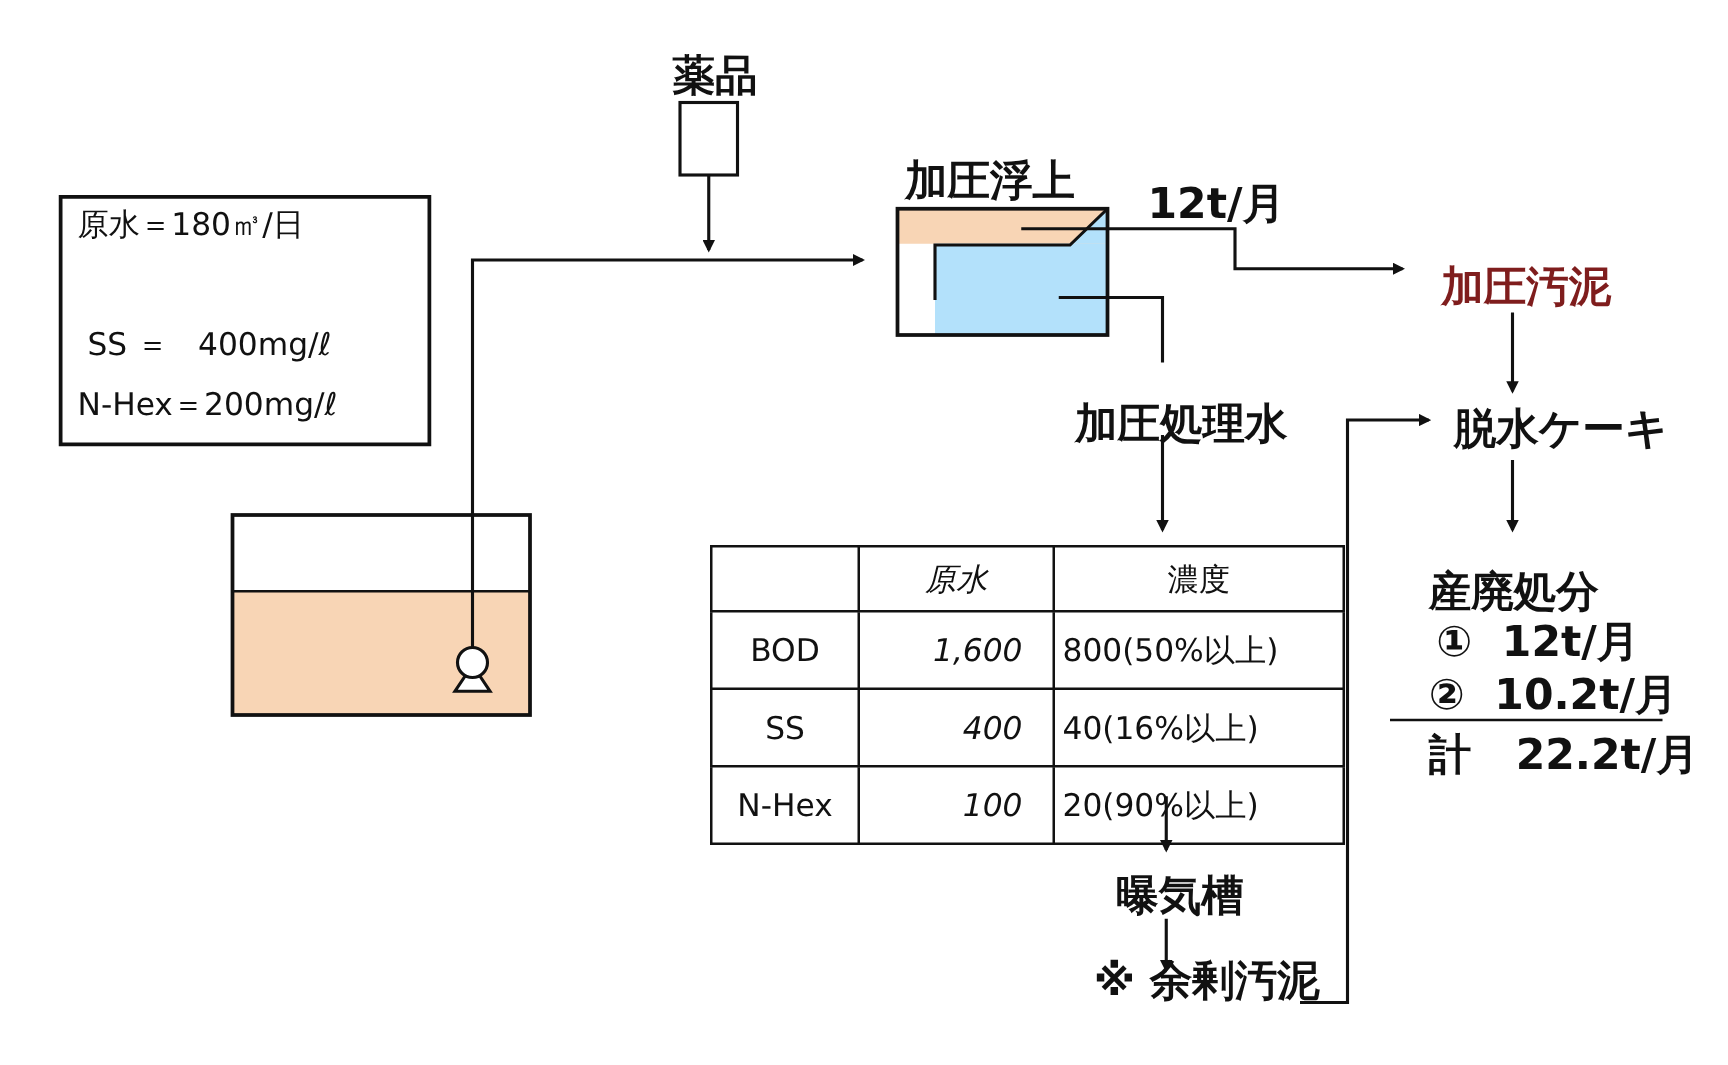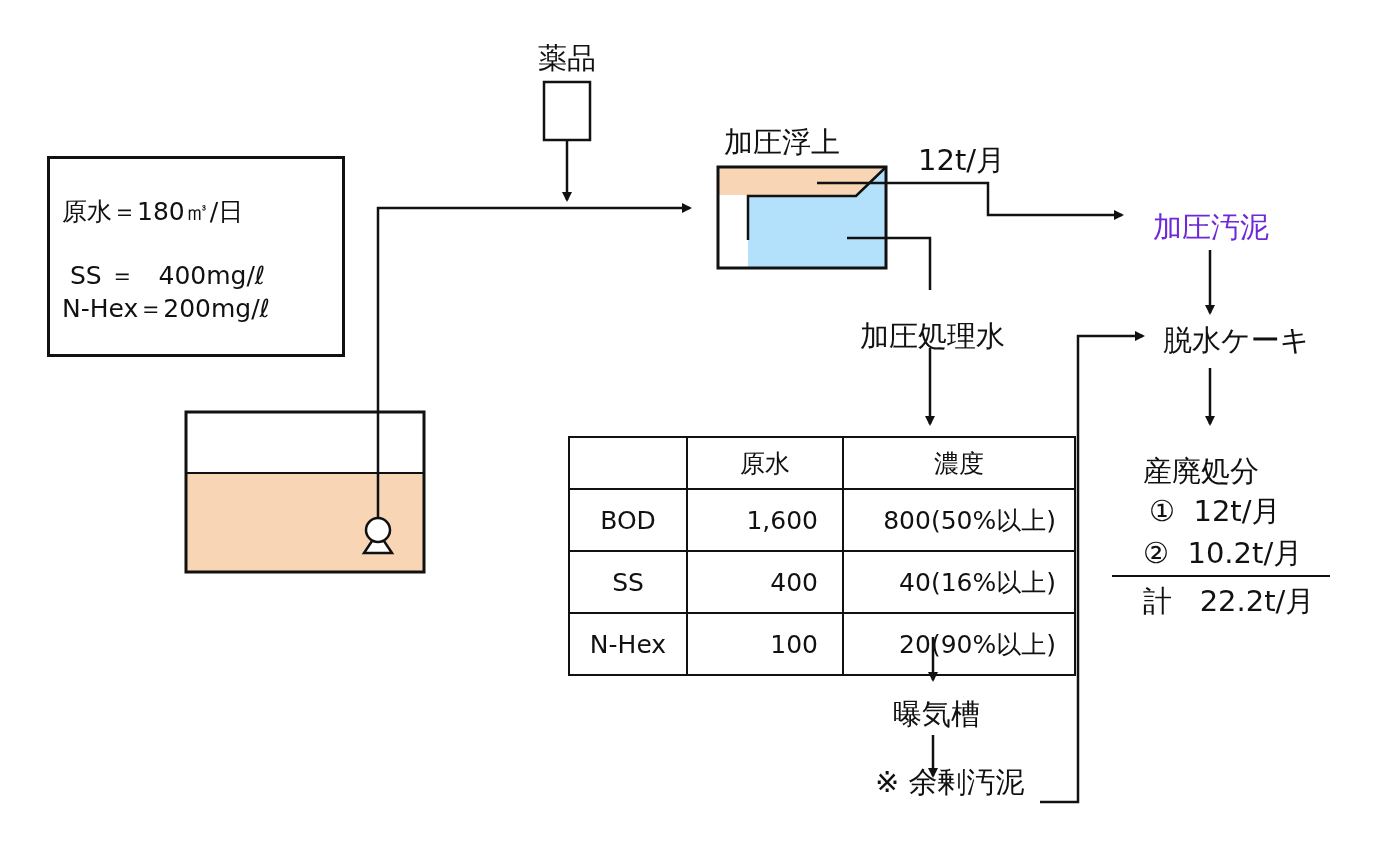--- a/index.html
+++ b/index.html
@@ -1,28 +1,28 @@
 <!DOCTYPE html>
 <html><head>
 <meta charset="utf-8">
 <style>
   html, body { margin:0; padding:0; background:#ffffff; }
   body { width:1382px; height:852px; position:relative; overflow:hidden;
          font-family:"DejaVu Sans", "Liberation Sans", sans-serif; color:#111; }
-  .lbl { position:absolute; font-size:29px; white-space:nowrap; line-height:1; }
+  .lbl { position:absolute; font-size:34px; white-space:nowrap; line-height:1;font-weight:bold; }
   svg.lines { position:absolute; left:0; top:0; }
   .spec-box { position:absolute; left:47px; top:156px; width:298px; height:201px;
               border:3px solid #111; box-sizing:border-box; }
   .spec-line { position:absolute; left:12px; font-size:25px; white-space:nowrap; line-height:1; }
   table.res { position:absolute; left:568px; top:436px; border-collapse:collapse;
               font-size:25px; }
   table.res td { border:2px solid #111; height:50px; padding:5px 6px; white-space:nowrap; }
   table.res td.c0 { width:104px; text-align:center; }
-  table.res td.c1 { width:124px; text-align:right; padding-right:24px; }
-  table.res td.c2 { width:206px; text-align:right; padding-right:18px; }
+  table.res td.c1 { width:124px; text-align:right; padding-right:24px;font-style:italic; }
+  table.res td.c2 { width:206px; text-align:left; padding-right:18px; }
   table.res tr.hd td { text-align:center; padding:0; }
 </style>
 </head>
 <body>
 
 <svg class="lines" width="1382" height="852">
   <defs>
     <marker id="ah" markerWidth="10" markerHeight="10" refX="8" refY="5" orient="auto" markerUnits="userSpaceOnUse" viewBox="0 0 10 10">
       <path d="M0,0 L10,5 L0,10 z" fill="#111"></path>
     </marker>
@@ -64,29 +64,29 @@
   <polyline points="1040,802 1078,802 1078,336 1143,336" fill="none" stroke="#111" stroke-width="2.5" marker-end="url(#ah)"></polyline>
 
   <line x1="1210" y1="250" x2="1210" y2="313" stroke="#111" stroke-width="2.5" marker-end="url(#ah)"></line>
 
   <line x1="1210" y1="368" x2="1210" y2="424" stroke="#111" stroke-width="2.5" marker-end="url(#ah)"></line>
 
   <line x1="1112" y1="576" x2="1330" y2="576" stroke="#111" stroke-width="2"></line>
 </svg>
 
 <div class="spec-box">
-  <div class="spec-line" style="top:40px">原水＝180㎥/日</div>
+  <div class="spec-line" style="top:8px">原水＝180㎥/日</div>
   <div class="spec-line" style="top:104px; white-space:pre"> SS ＝   400mg/ℓ</div>
-  <div class="spec-line" style="top:137px">N-Hex＝200mg/ℓ</div>
+  <div class="spec-line" style="top:152px">N-Hex＝200mg/ℓ</div>
 </div>
 
 <div class="lbl" style="left:538px; top:44px">薬品</div>
 <div class="lbl" style="left:724px; top:128px">加圧浮上</div>
 <div class="lbl" style="left:918px; top:146px">12t/月</div>
-<div class="lbl" style="left:1153px; top:213px; color:#6d28d9">加圧汚泥</div>
+<div class="lbl" style="left:1153px; top:213px; color:#7f1d1d">加圧汚泥</div>
 <div class="lbl" style="left:860px; top:322px">加圧処理水</div>
 <div class="lbl" style="left:1163px; top:326px">脱水ケーキ</div>
 <div class="lbl" style="left:893px; top:700px">曝気槽</div>
 <div class="lbl" style="left:875px; top:768px">※ 余剰汚泥</div>
 
 <div class="lbl" style="left:1143px; top:457px">産廃処分</div>
 <div class="lbl" style="left:1149px; top:497px; white-space:pre">①  12t/月</div>
 <div class="lbl" style="left:1143px; top:539px; white-space:pre">②  10.2t/月</div>
 <div class="lbl" style="left:1143px; top:587px; white-space:pre">計   22.2t/月</div>
 

